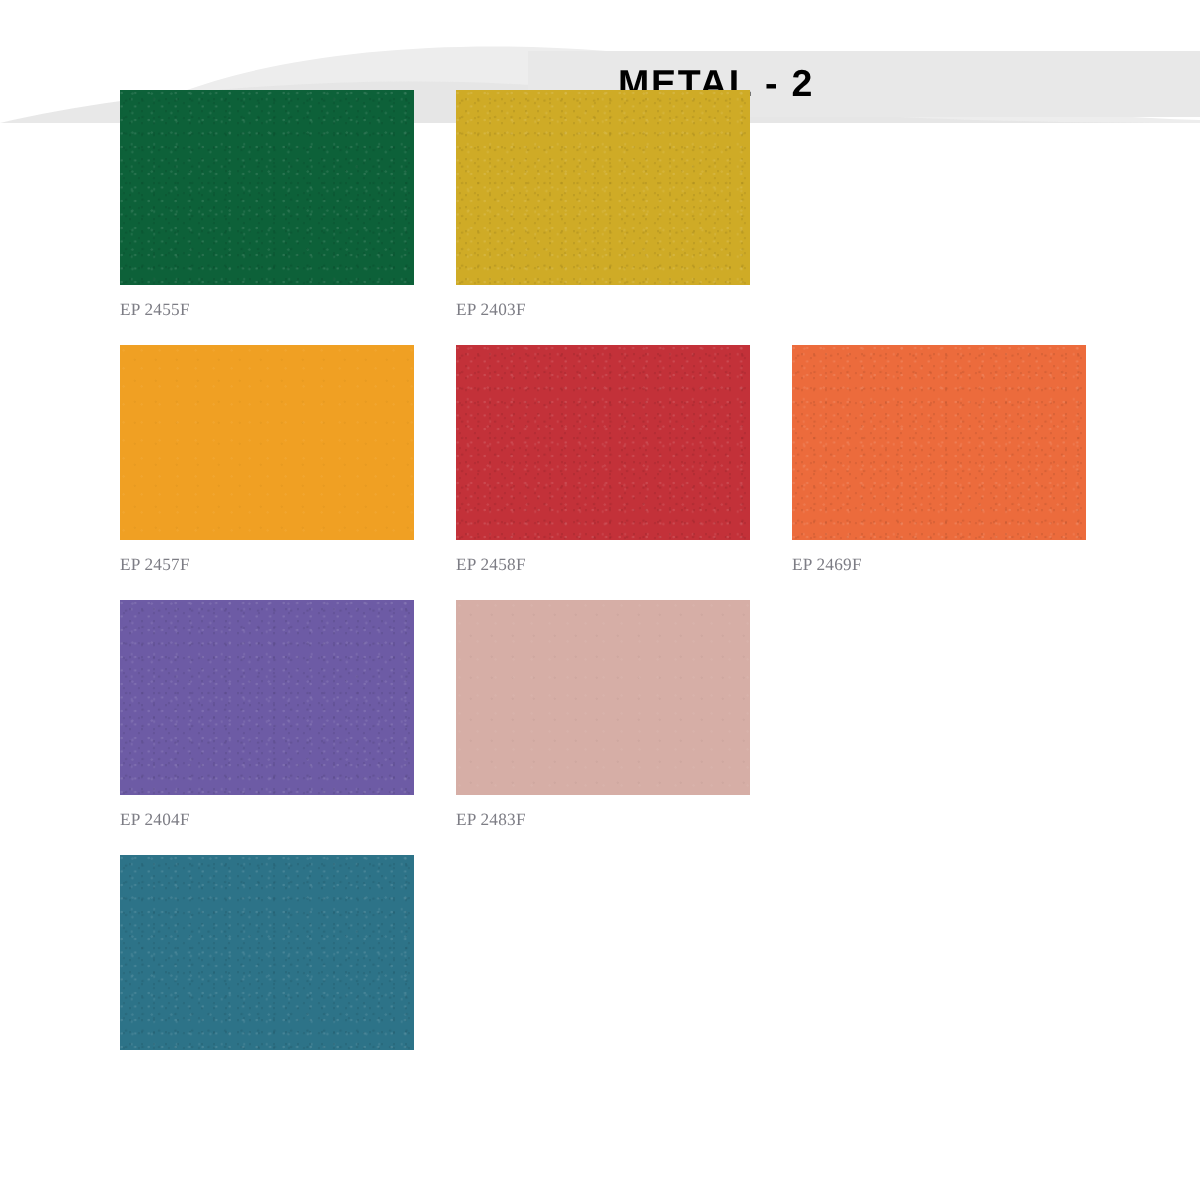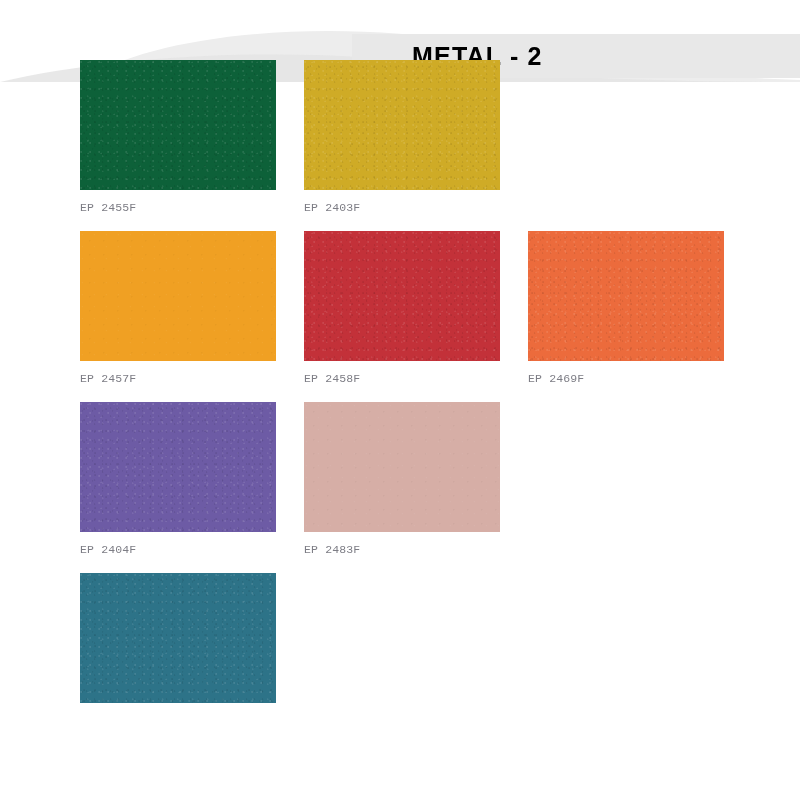--- a/index.html
+++ b/index.html
@@ -115,21 +115,21 @@
       radial-gradient(circle at 70% 70%, rgba(0,0,0,0.3) 0.6px, transparent 1px);
     background-size: 12px 12px, 14px 14px;
     pointer-events: none;
   }
 
   .label {
     margin-top: 11px;
     font-size: 11.5px;
     color: #7d7d85;
     letter-spacing: 0.15px;
-    font-family: Liberation Mono, monospace;
+    font-family: Liberation Serif, serif;
     white-space: nowrap;
   }
 </style>
 </head>
 <body>
 
 <div id="page">
 
   <div class="header">
     <svg class="header-swoosh" viewBox="0 0 800 58" preserveAspectRatio="none">

